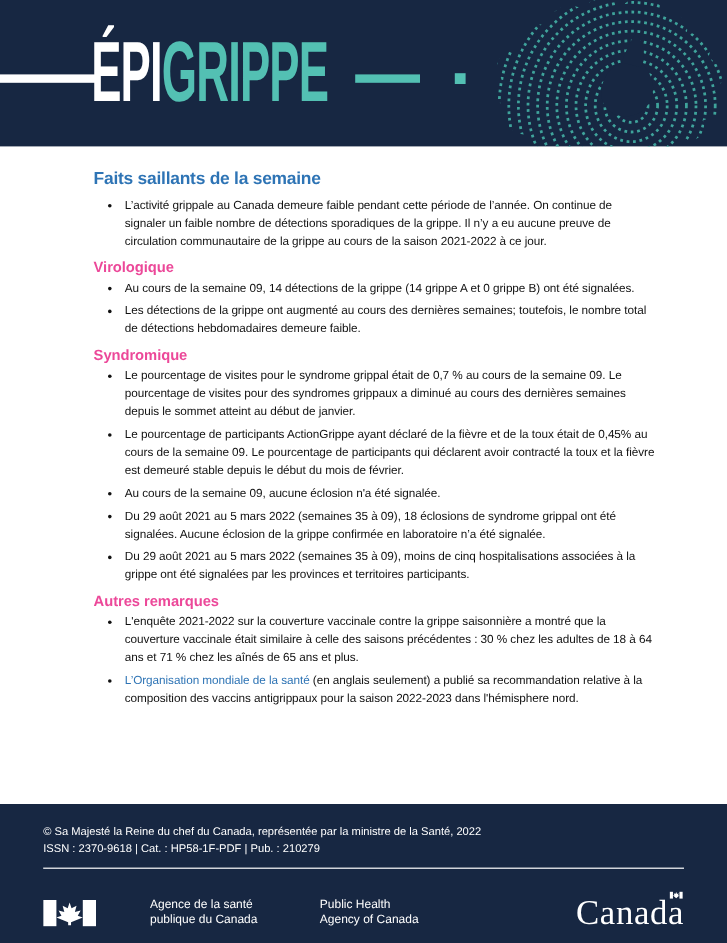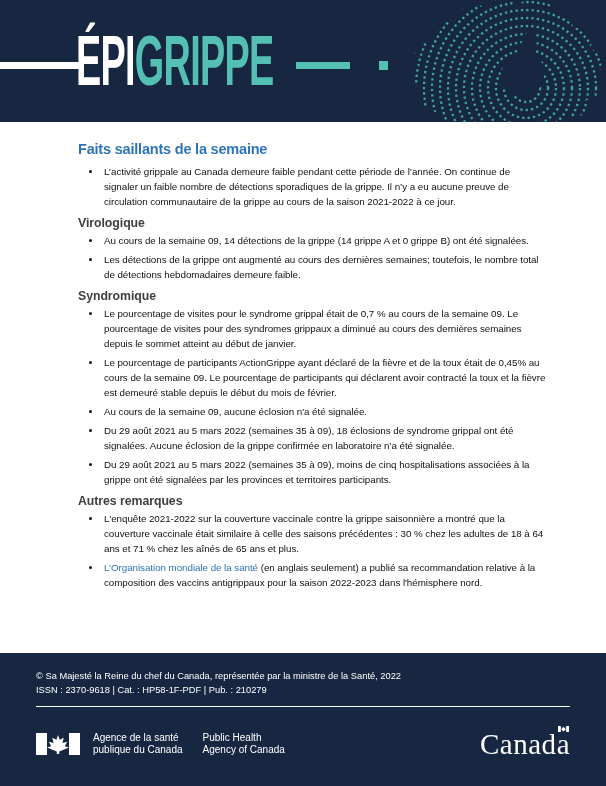--- a/index.html
+++ b/index.html
@@ -25,29 +25,29 @@
     white-space: nowrap; z-index: 2;
   }
   .logo-epi { color: #ffffff; }
   .logo-grippe { color: #53c0b3; }
   .issue-date { position: absolute; left: 78px; top: 107px; color: #ffffff; font-weight: bold; font-size: 10.5px; line-height: 15px; }
   .map { position: absolute; right: 0; top: 0; }
 
   
   main { flex: 1 1 auto; overflow: hidden; padding: 10px 60px 0 78px; color: #111111; font-size: 9.8px; line-height: 15px; letter-spacing: -0.05px; }
   h1 { color: #2e74b5; font-size: 14.5px; line-height: 18px; margin: 8px 0 6px; letter-spacing: -0.2px; font-weight: bold; }
-  h2 { color: #404040; font-size: 12.3px; line-height: 15px; margin: 7px 0 2px; font-weight: bold; }
+  h2 { color: #ec4899; font-size: 12.3px; line-height: 15px; margin: 7px 0 2px; font-weight: bold; }
   ul { margin: 0; padding: 0 0 0 24px; list-style: disc outside; }
   li { margin: 0 0 4px 0; padding-left: 2px; max-width: 452px; }
   a.doc-link { color: #2e74b5; text-decoration: none; cursor: pointer; }
 
   
-  footer { flex: 0 0 auto; height: 133px; background: #172742; color: #ffffff; padding: 16px 36px 0 36px; font-size: 9.3px; line-height: 14px; }
+  footer { flex: 0 0 auto; height: 116px; background: #172742; color: #ffffff; padding: 16px 36px 0 36px; font-size: 9.3px; line-height: 14px; }
   .footer-rule { border: none; border-top: 1px solid #ffffff; margin: 9px 0 0 0; }
-  .agency-row { display: flex; align-items: center; margin-top: 22px; }
+  .agency-row { display: flex; align-items: center; margin-top: 22px; gap: 32px; }
   .flag-wrap { flex: 0 0 auto; margin-right: 13px; display: flex; align-items: center; }
   .agency { font-size: 10px; line-height: 12.5px; margin-right: 20px; }
   .wordmark { margin-left: auto; font-family: Liberation Serif, serif; font-size: 29px; line-height: 30px; letter-spacing: 0.5px; }
   .wordmark .last-a { position: relative; display: inline-block; }
   .wordmark .mini-flag { position: absolute; top: -3px; left: 1.5px; }
 </style>
 </head>
 <body>
 
 <div class="page">

